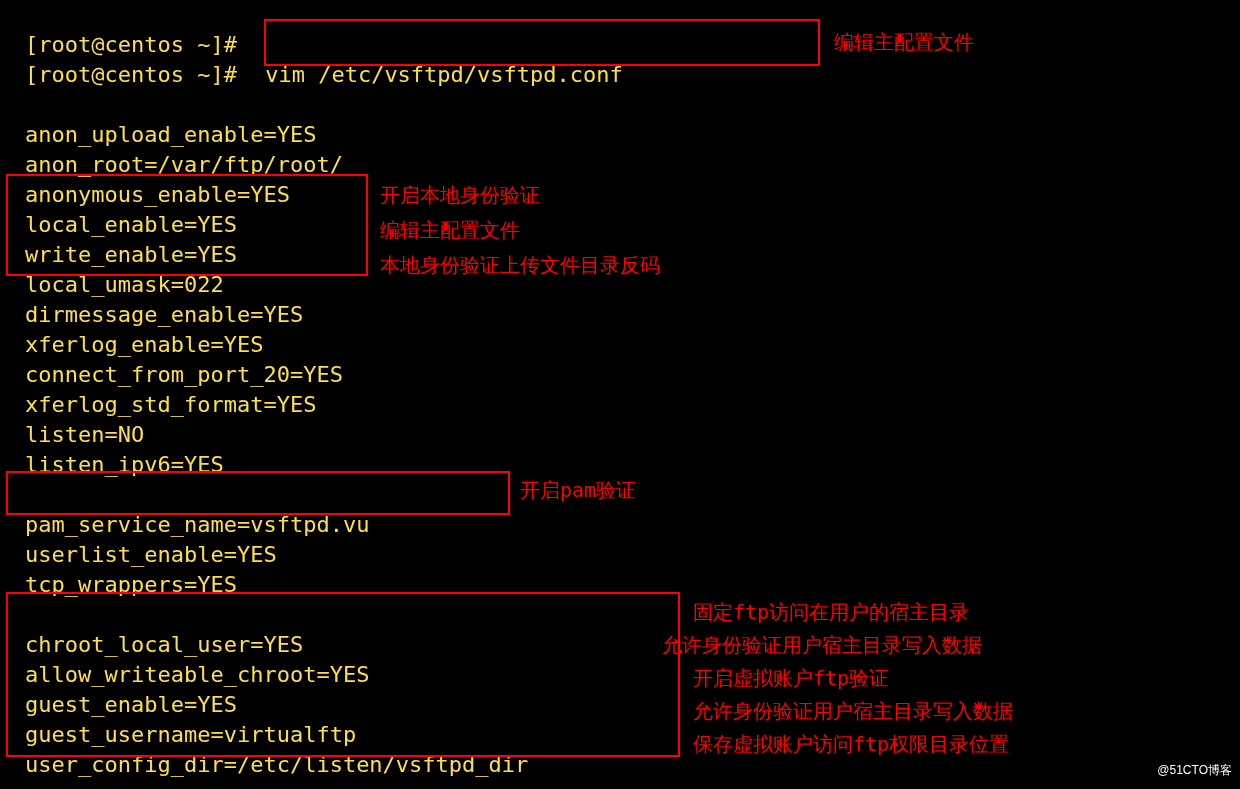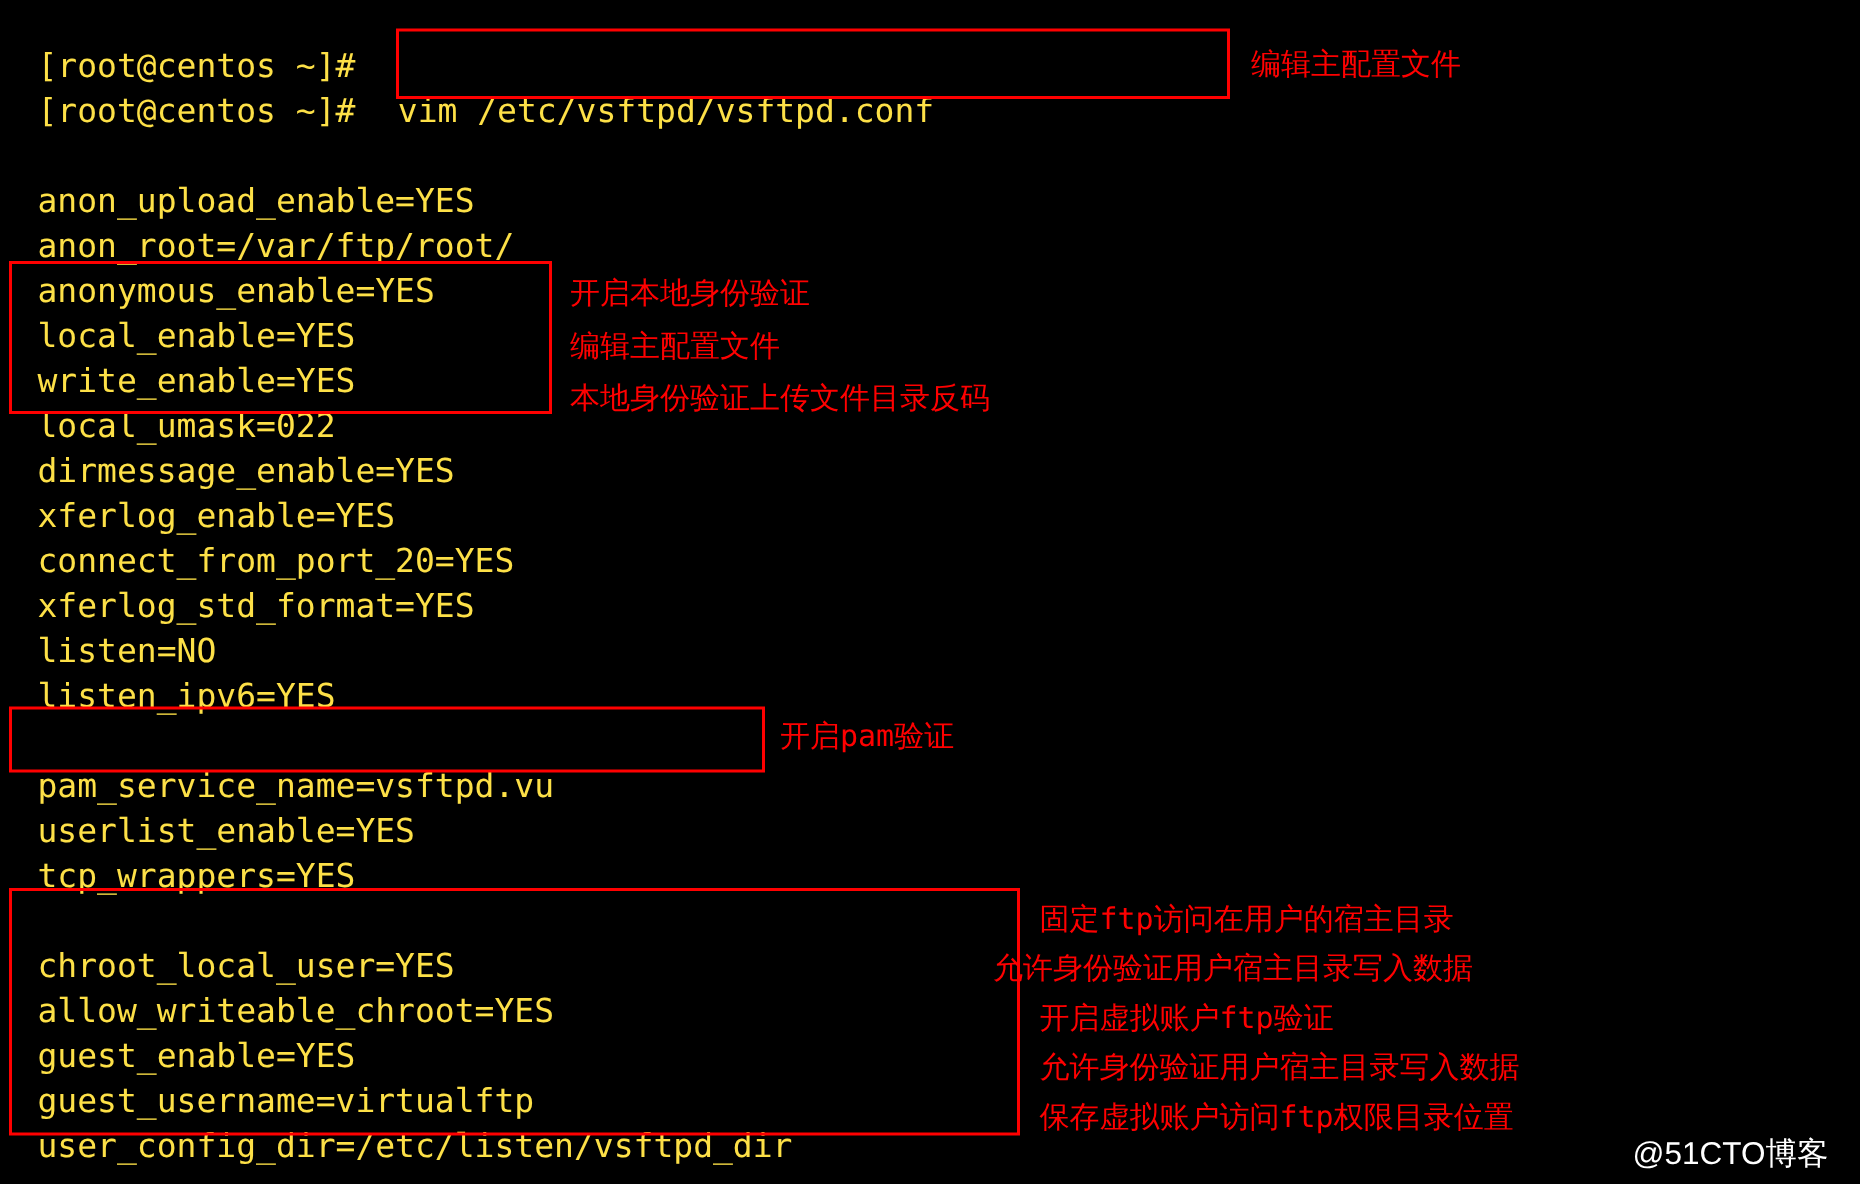--- a/index.html
+++ b/index.html
@@ -32,25 +32,25 @@
     white-space: nowrap;
   }
   .box {
     position: absolute;
     border: 2px solid #ff0000;
     background: transparent;
     pointer-events: none;
   }
   .watermark {
     position: absolute;
-    right: 21px;
+    right: 8px;
     bottom: 4px;
     color: #ffffff;
     font-family: sans-serif;
-    font-size: 21px;
+    font-size: 12px;
   }
 </style>
 </head>
 <body>
 
 <div class="term">
 <span class="yel">[root@centos ~]#</span>
 <span class="yel">[root@centos ~]# </span><span class="yel">vim /etc/vsftpd/vsftpd.conf</span>
 
 <span class="yel">anon_upload_enable=YES</span>

